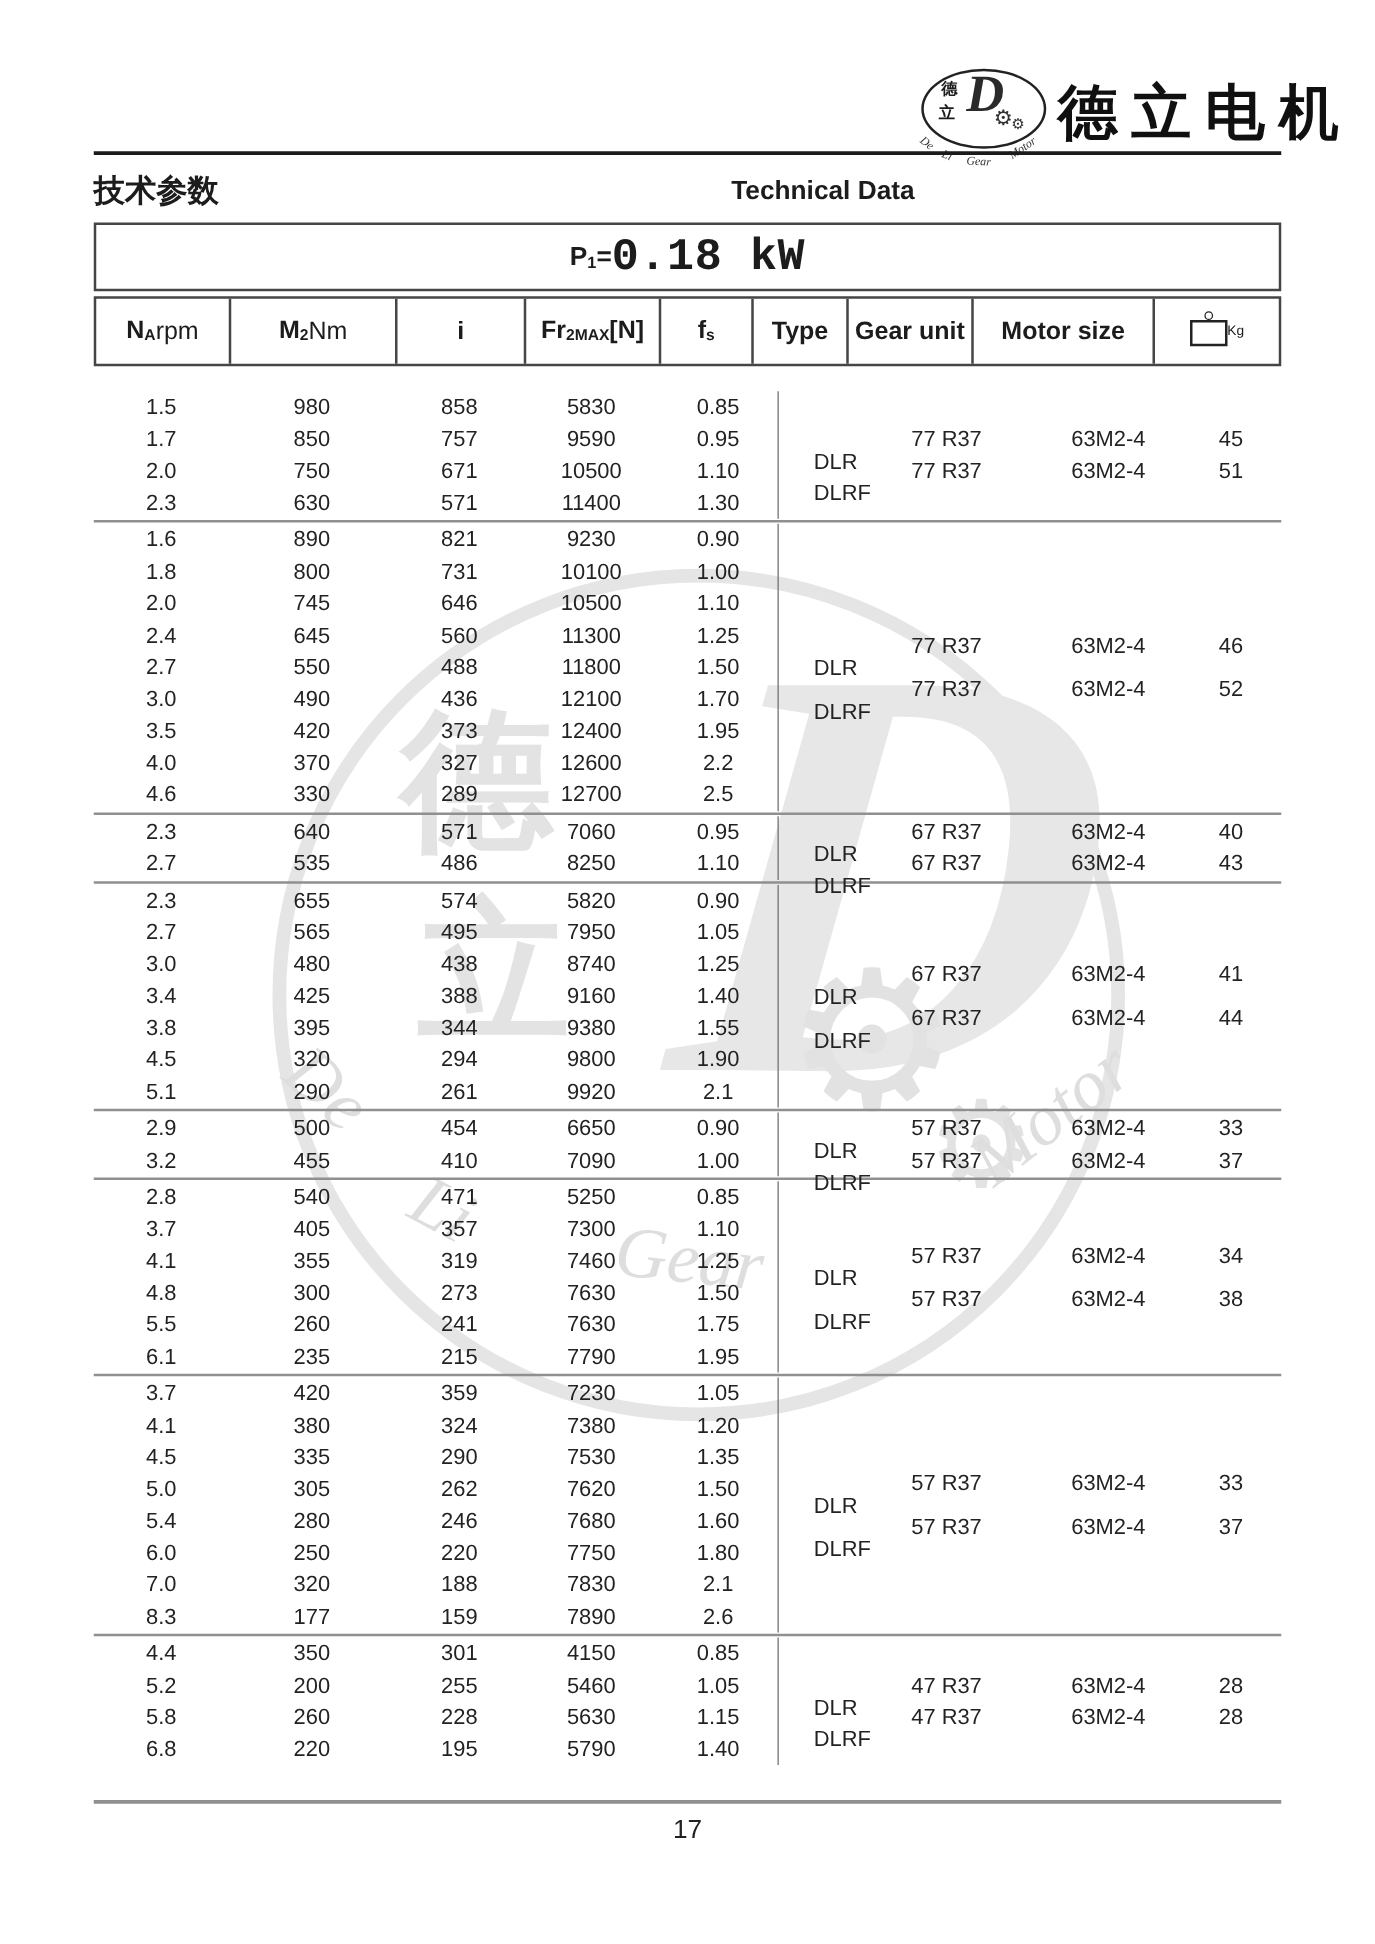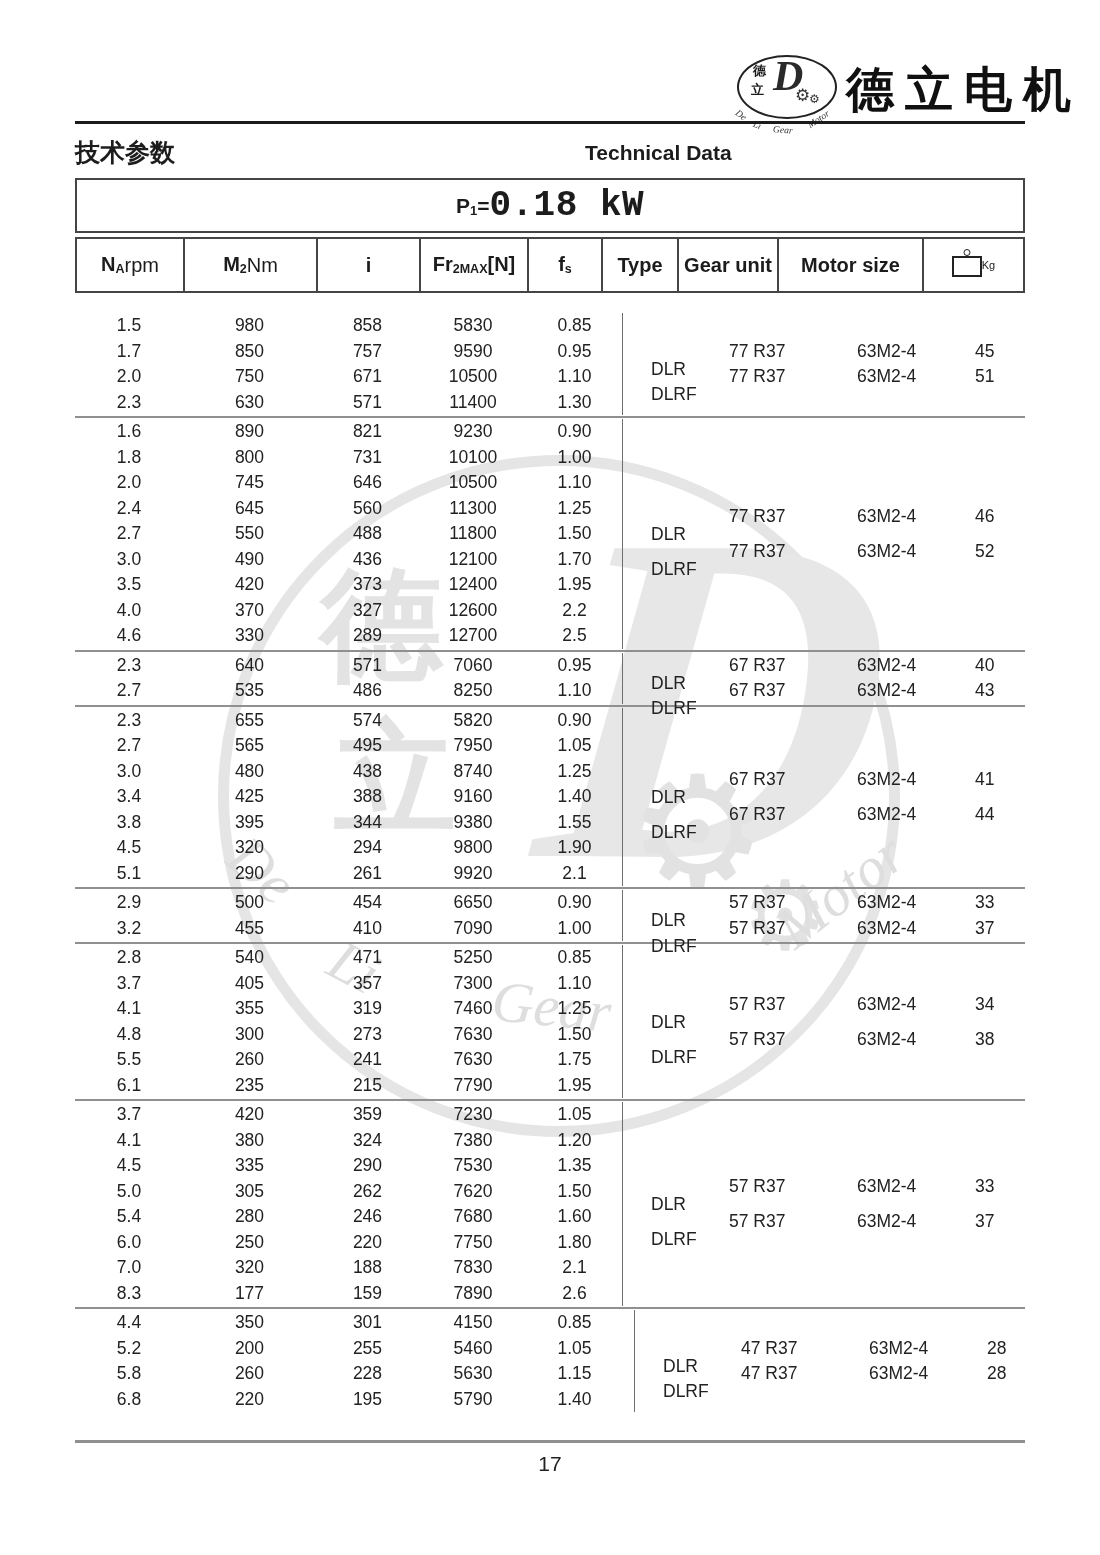--- a/index.html
+++ b/index.html
@@ -63,21 +63,21 @@
   .h-main sub { font-size:12.5px; vertical-align:-2px; }
   .h-unit { font-size:20px; line-height:1.15; font-weight:normal;text-align:right; }
   .weight-icon { position:relative; width:26px; height:17px; border:2px solid #222; margin:6px 0 3px 0; }
   .weight-icon::before { content:""; position:absolute; top:-9px; left:50%; transform:translateX(-50%);
                          width:5px; height:5px; border:1.5px solid #222; border-radius:50%; background:#fff; }
   .h-kg { font-size:11px; line-height:1.1; }
   
   .tbody { position:absolute; left:75px; top:293px; width:950px; }
   .block { display:flex; padding:1px 0; border-bottom:2.5px solid #909090; }
   .block.b-first { padding-top:20px; }
-  .block.b-last  { padding-bottom:28px; border-bottom:3px solid #8f8f8f;gap:12px; }
+  .block.b-last  { padding-bottom:28px; border-bottom:3px solid #8f8f8f; }
   .block-left { width:547px; }
   .trow { display:flex; height:25.5px; align-items:center; }
   .tcell { text-align:center; font-size:17.5px; color:#222; }
   .c0{width:108px;} .c1{width:133px;} .c2{width:103px;} .c3{width:108px;} .c4{width:95px;}
   .block-right { flex:1; box-sizing:border-box; border-left:1.5px solid #6e6e6e; padding-left:28px;
                  display:flex; flex-direction:column; justify-content:center; }
   .rline { display:flex; align-items:center; height:25.5px; }
   .block.tall .rline { height:35px; }
   .rcell { font-size:17.5px; color:#222; text-align:left; }
   .r0{width:78px;margin-top:36px;} .r1{width:128px;} .r2{width:118px;} .r3{width:48px;}

